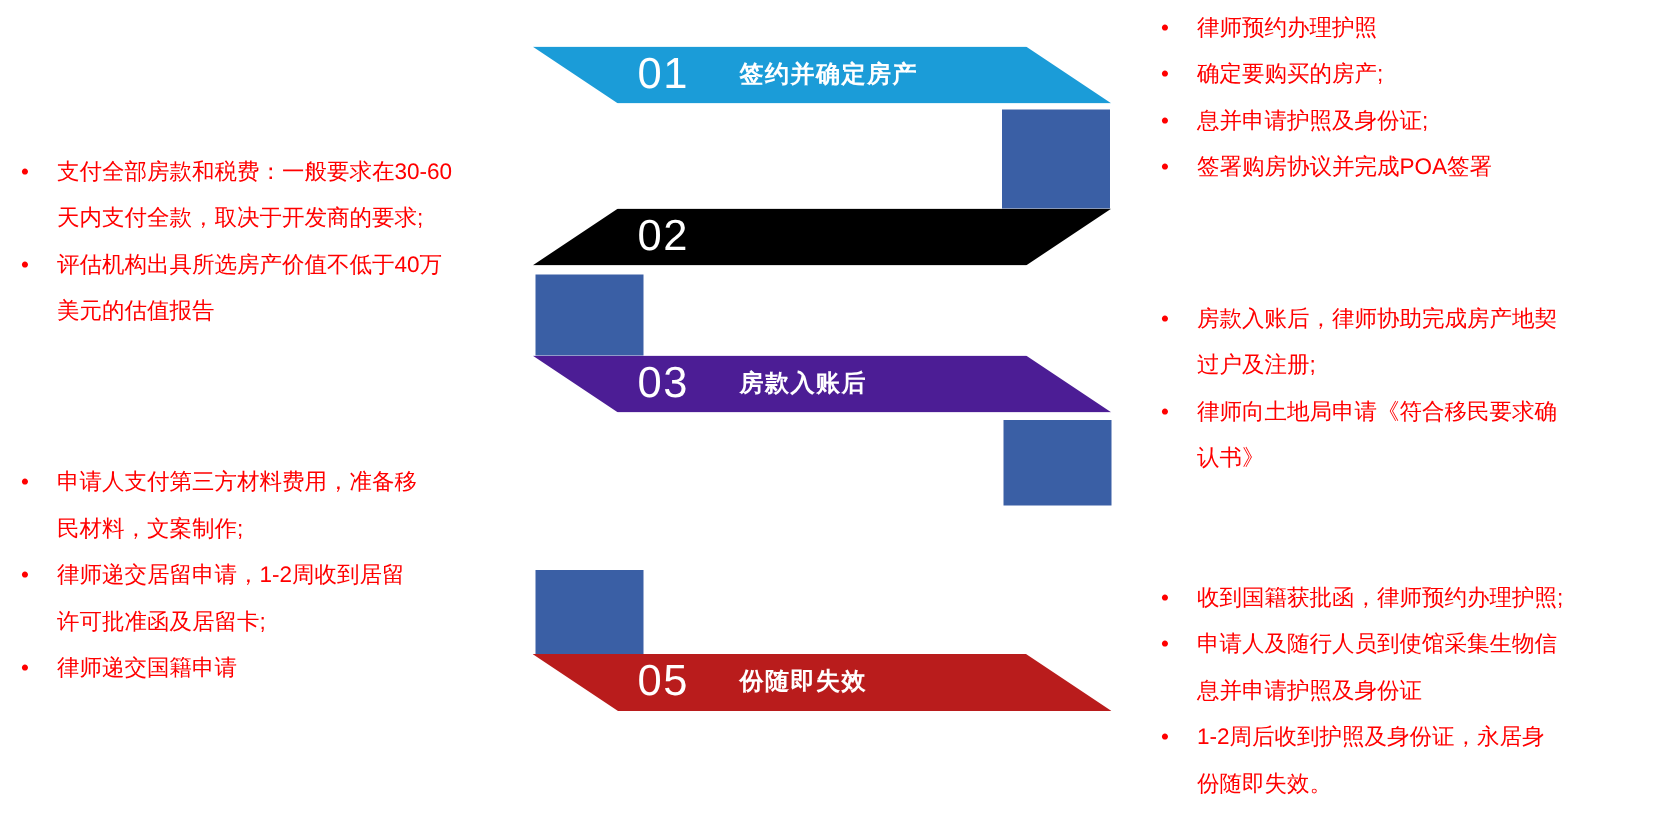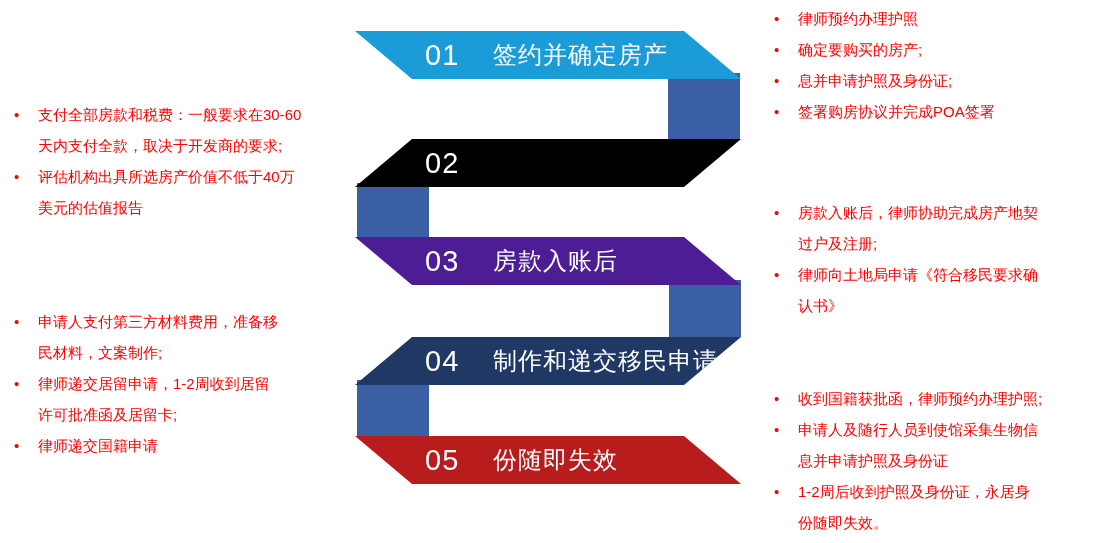--- a/index.html
+++ b/index.html
@@ -2,30 +2,30 @@
 <html><head>
 <meta charset="utf-8">
 <style>
   html,body { margin:0; padding:0; background:#ffffff; }
   .canvas {
     position:relative; width:1109px; height:543px; background:#ffffff;
     overflow:hidden; font-family:"Liberation Sans", sans-serif;
   }
 
   
-  .banner { position:absolute; left:355px; width:386px; height:48px; z-index:2; color:#fff; }
+  .banner { position:absolute; left:355px; width:386px; height:38px; z-index:2; color:#fff; }
   .lean-right { clip-path: polygon(0 0, calc(100% - 57px) 0, 100% 100%, 57px 100%); }
   .lean-left  { clip-path: polygon(57px 0, 100% 0, calc(100% - 57px) 100%, 0 100%); }
   .banner .num {
     position:absolute; left:70px; top:50%; transform:translateY(-50%);
     font-size:29px; font-weight:400; letter-spacing:1px;
   }
   .banner .title {
     position:absolute; left:138px; top:50%; transform:translateY(-50%);
-    font-size:24px; font-weight:400; letter-spacing:1px; white-space:nowrap;
+    font-size:16px; font-weight:700; letter-spacing:1px; white-space:nowrap;
   }
 
   
   .connector { position:absolute; width:72px; z-index:1; }
   .c1 { left:668px; top:73px;  height:66px; }
   .c2 { left:357px; top:183px; height:54px; }
   .c3 { left:669px; top:280px; height:57px; }
   .c4 { left:357px; top:380px; height:56px; }
 
   
@@ -55,24 +55,20 @@
   <div class="banner lean-right" style="top: 31px; background: rgb(27, 156, 216);">
     <span class="num">01</span>
     <span class="title">签约并确定房产</span>
   </div>
   <div class="banner lean-left" style="top: 139px; background: #000000;">
     <span class="num">02</span>
   </div>
   <div class="banner lean-right" style="top: 237px; background: #4c1d95;">
     <span class="num">03</span>
     <span class="title">房款入账后</span>
-  </div>
-  <div class="banner lean-left" style="top: 337px; background: rgb(32, 56, 100);">
-    <span class="num">04</span>
-    <span class="title">制作和递交移民申请</span>
   </div>
   <div class="banner lean-right" style="top: 436px; background: #b91c1c;">
     <span class="num">05</span>
     <span class="title">份随即失效</span>
   </div>
 
   <ul class="notes notes-right n-step1" style="color: rgb(255, 0, 0);">
     <li>
       <span class="dot">•</span>
       <span class="txt">律师预约办理护照</span>

